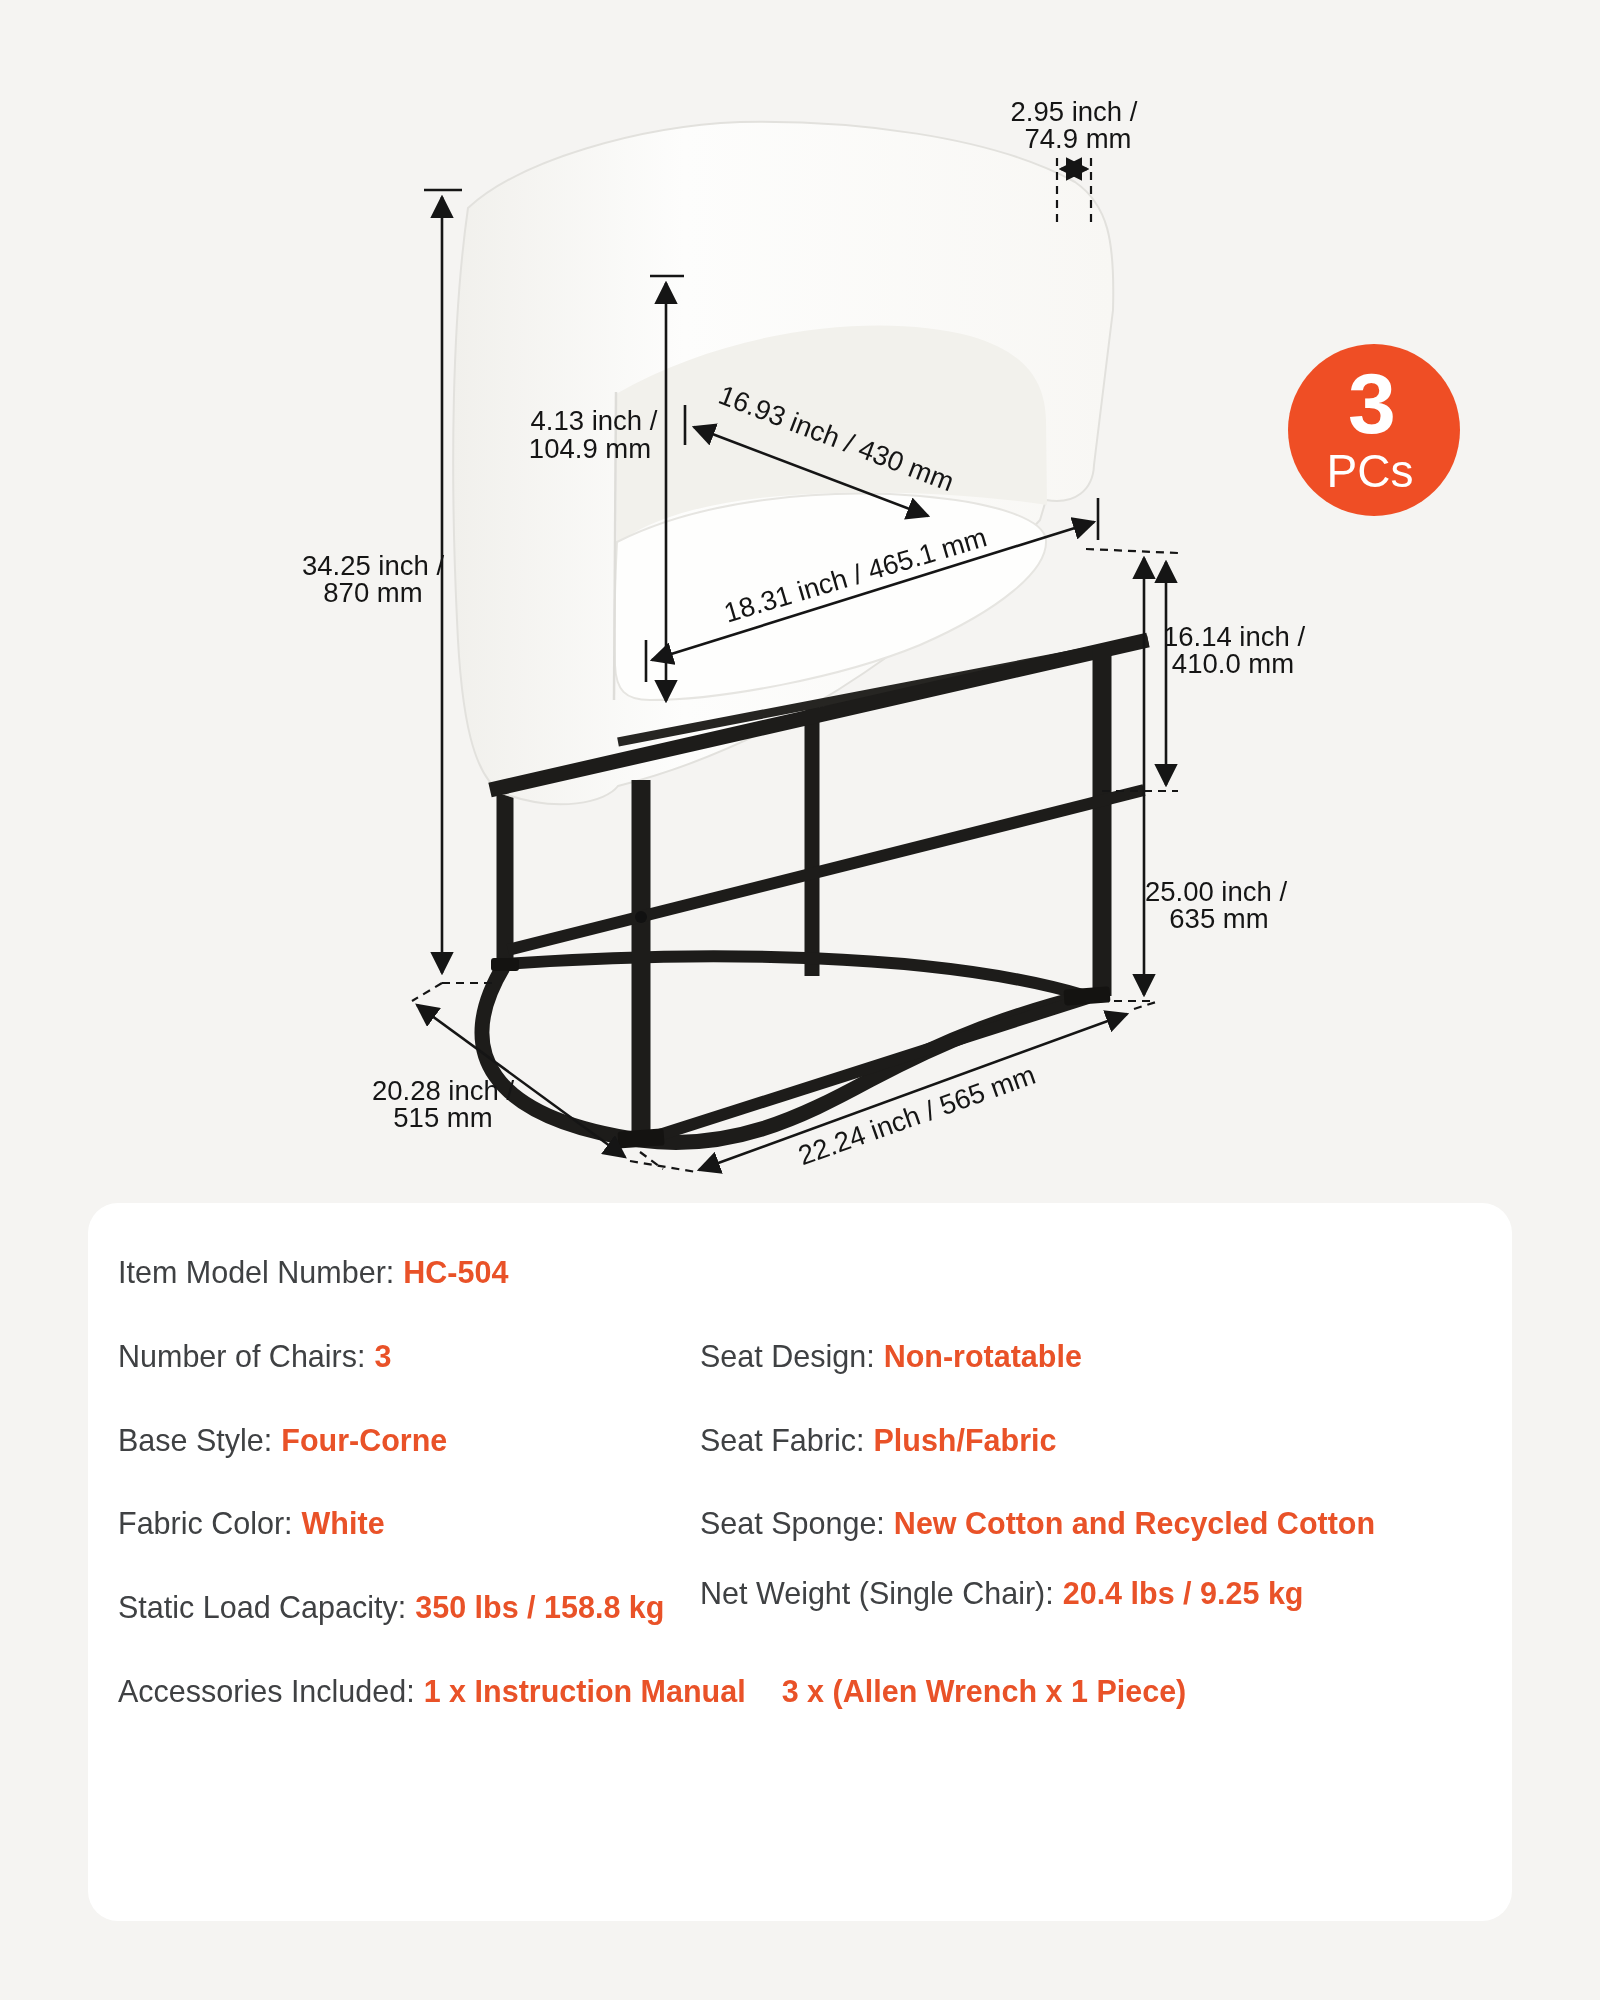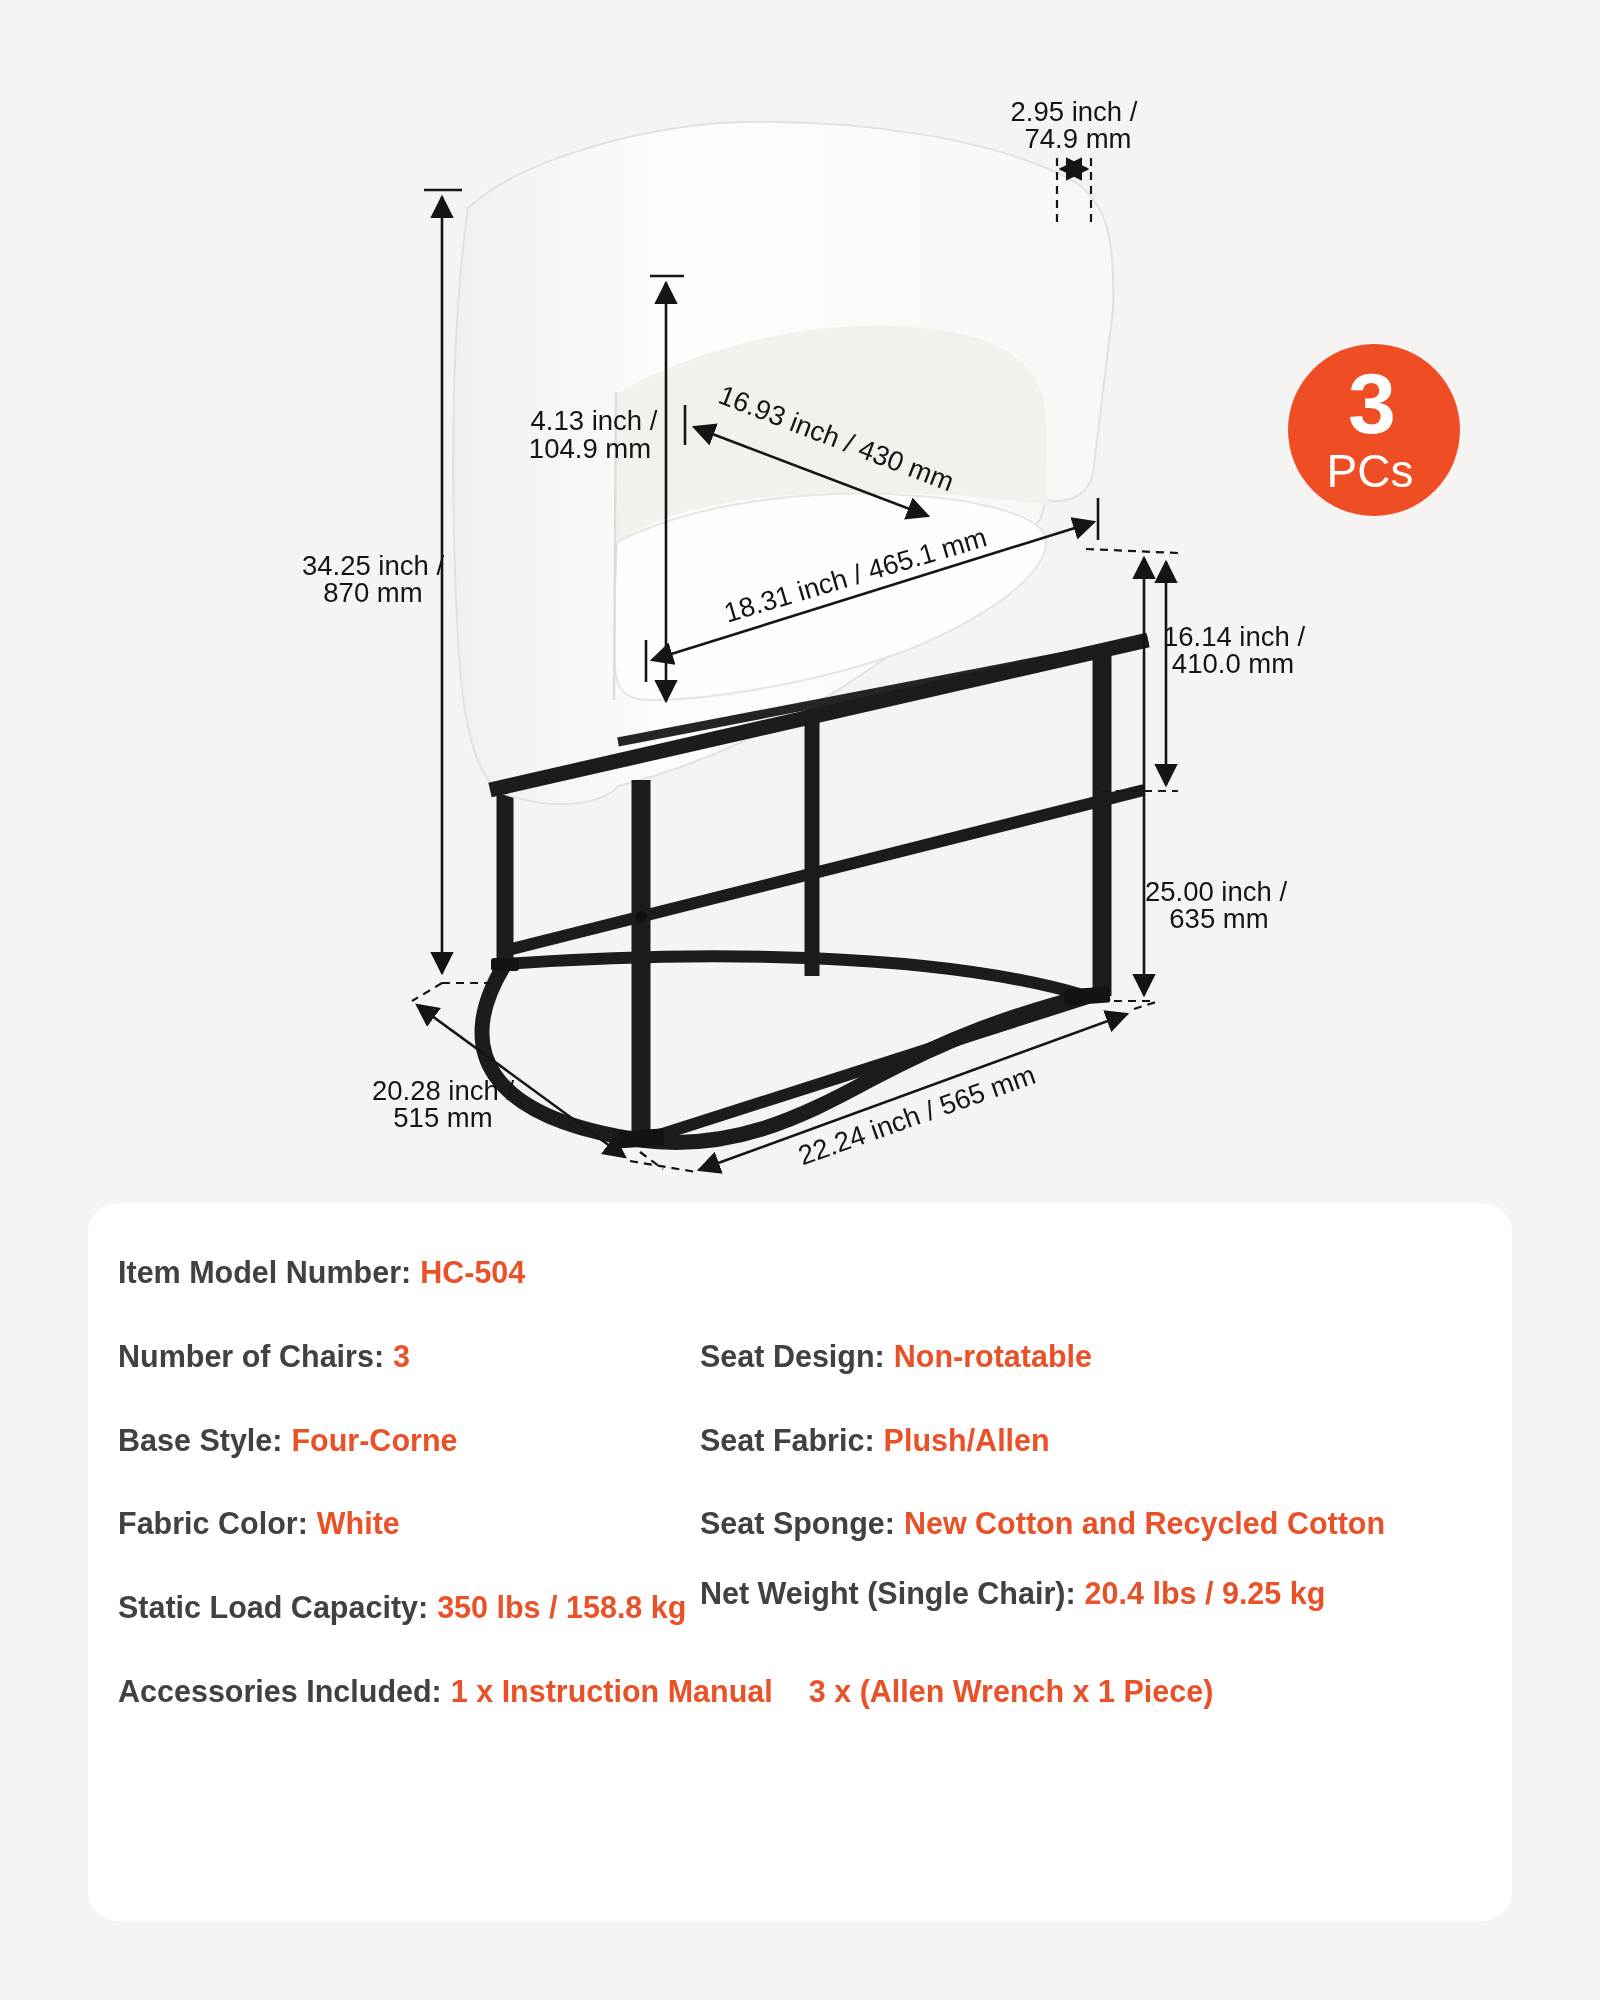--- a/index.html
+++ b/index.html
@@ -12,21 +12,21 @@
   .diagram{position:absolute;left:0;top:0;}
   .dim-text{font-family:"Liberation Sans", sans-serif;font-size:27.5px;fill:#151515;}
   .spec-card{
     position:absolute;left:88px;top:1203px;width:1424px;height:718px;
     background:#ffffff;border-radius:30px;
   }
   .cell{
     position:absolute;font-size:30.5px;color:#3F4143;
     white-space:nowrap;line-height:38px;
   }
-  .cell .lbl{color:#3F4143;font-weight:700;margin-right:9px;}
+  .cell .lbl{color:#3F4143;font-weight:400;margin-right:9px;}
   .cell .val{color:#E95228;font-weight:700;}
   .cell .val2{color:#E95228;font-weight:700;margin-left:36px;}
   .col-l{left:30px;}
   .col-r{left:612px;}
 </style>
 </head>
 <body>
 
 <div class="page">
 
@@ -195,21 +195,21 @@
       <span class="lbl">Number of Chairs:</span><span class="val">3</span>
     </div>
     <div class="cell col-r" style="top:134px">
       <span class="lbl">Seat Design:</span><span class="val">Non-rotatable</span>
     </div>
 
     <div class="cell col-l" style="top:218px">
       <span class="lbl">Base Style:</span><span class="val">Four-Corne</span>
     </div>
     <div class="cell col-r" style="top:218px">
-      <span class="lbl">Seat Fabric:</span><span class="val">Plush/Allen</span>
+      <span class="lbl">Seat Fabric:</span><span class="val">Plush/Fabric</span>
     </div>
 
     <div class="cell col-l" style="top:301px">
       <span class="lbl">Fabric Color:</span><span class="val">White</span>
     </div>
     <div class="cell col-r" style="top:301px">
       <span class="lbl">Seat Sponge:</span><span class="val">New Cotton and Recycled Cotton</span>
     </div>
 
     <div class="cell col-l" style="top:385px">

